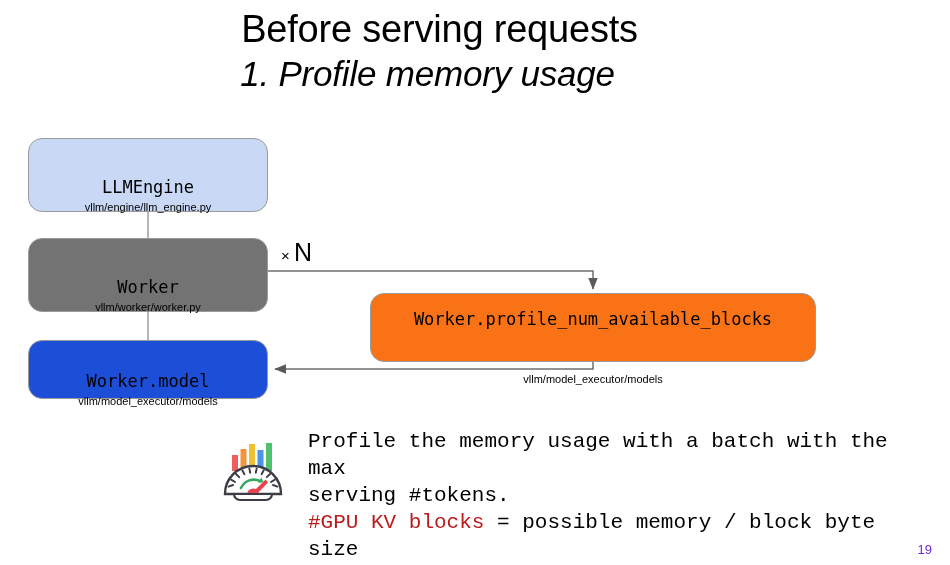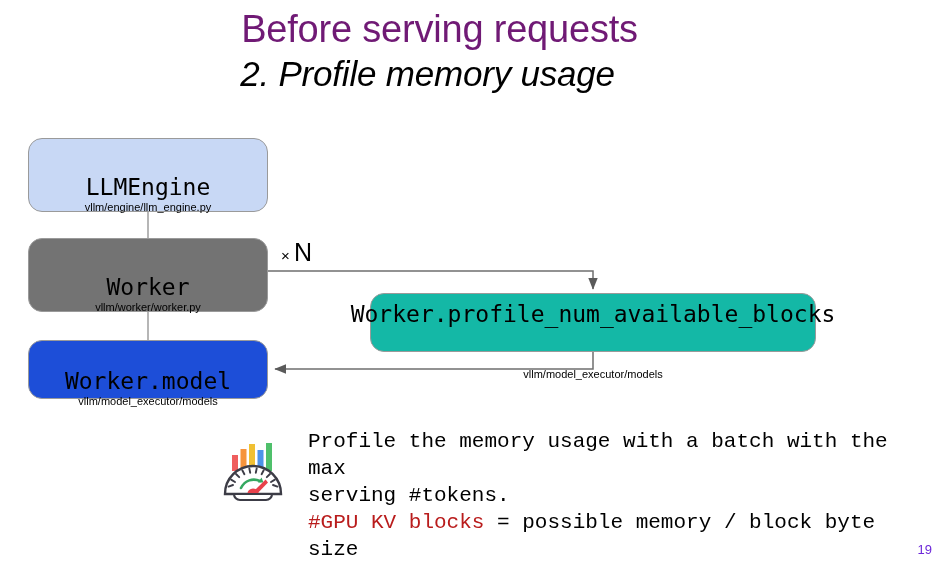--- a/index.html
+++ b/index.html
@@ -22,21 +22,21 @@
   .title-block {
     position: absolute;
     left: 0;
     top: 6px;
     width: 855px;
     text-align: center;
   }
   .title-line1 {
     font-size: 38px;
     line-height: 46px;
-    color: #701a75;
+    color: #000000;
     font-weight: 400;
     letter-spacing: -0.2px;
     margin-left: 24px;
   }
   .title-line2 {
     font-size: 35px;
     line-height: 44px;
     color: #000000;
     font-weight: 400;
     font-style: italic;
@@ -50,21 +50,21 @@
     border: 1px solid #9a9a9a;
     border-radius: 14px;
     display: flex;
     flex-direction: column;
     align-items: center;
     justify-content: center;
     text-align: center;
   }
   .node-title {
     font-family: "DejaVu Sans Mono", monospace;
-    font-size: 23px;
+    font-size: 17px;
     line-height: 22px;
     color: #000000;
     white-space: nowrap;
     margin-top: 40px;
   }
   .node-sub {
     font-family: Liberation Sans, sans-serif;
     font-size: 11px;
     line-height: 15px;
     color: #000000;
@@ -78,22 +78,22 @@
   }
   #node-worker {
     left: 28px;  top: 238px;  width: 240px; height: 74px;
     background: #737373;
   }
   #node-worker-model {
     left: 28px;  top: 340px;  width: 240px; height: 59px;
     background: #1d4ed8;
   }
   #node-profile {
-    left: 370px; top: 293px;  width: 446px; height: 59px;
-    background: #14b8a6;
+    left: 370px; top: 293px;  width: 446px; height: 69px;
+    background: #f97316;
     gap: 40px;
   }
 
   
   #connectors {
     position: absolute;
     left: 0; top: 0;
     width: 950px; height: 565px;
     pointer-events: none;
   }
@@ -145,21 +145,21 @@
     color: #6d28d9;
   }
 </style>
 </head>
 <body>
 
 <div id="slide">
 
   <div class="title-block">
     <div class="title-line1">Before serving requests</div>
-    <div class="title-line2">2. Profile memory usage</div>
+    <div class="title-line2">1. Profile memory usage</div>
   </div>
 
   <svg id="connectors" viewBox="0 0 950 565">
     <defs>
       <marker id="arrowhead" markerWidth="9" markerHeight="9" refX="7.5" refY="3.2" orient="auto" markerUnits="strokeWidth">
         <path d="M0,0 L8,3.2 L0,6.4 z" fill="#5a5a5a"></path>
       </marker>
     </defs>
 
     <line x1="148" y1="212" x2="148" y2="238" stroke="#8f8f8f" stroke-width="1.3"></line>

